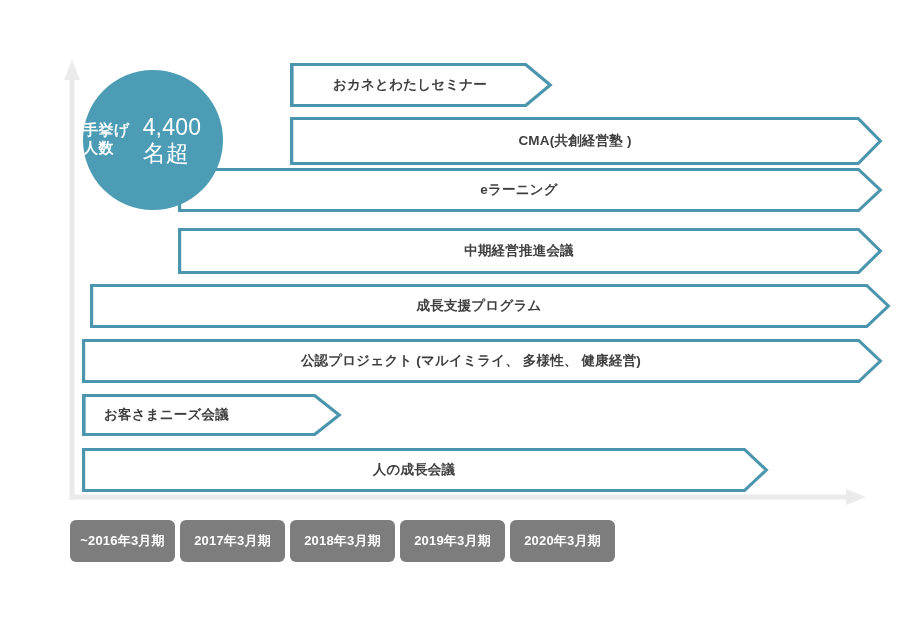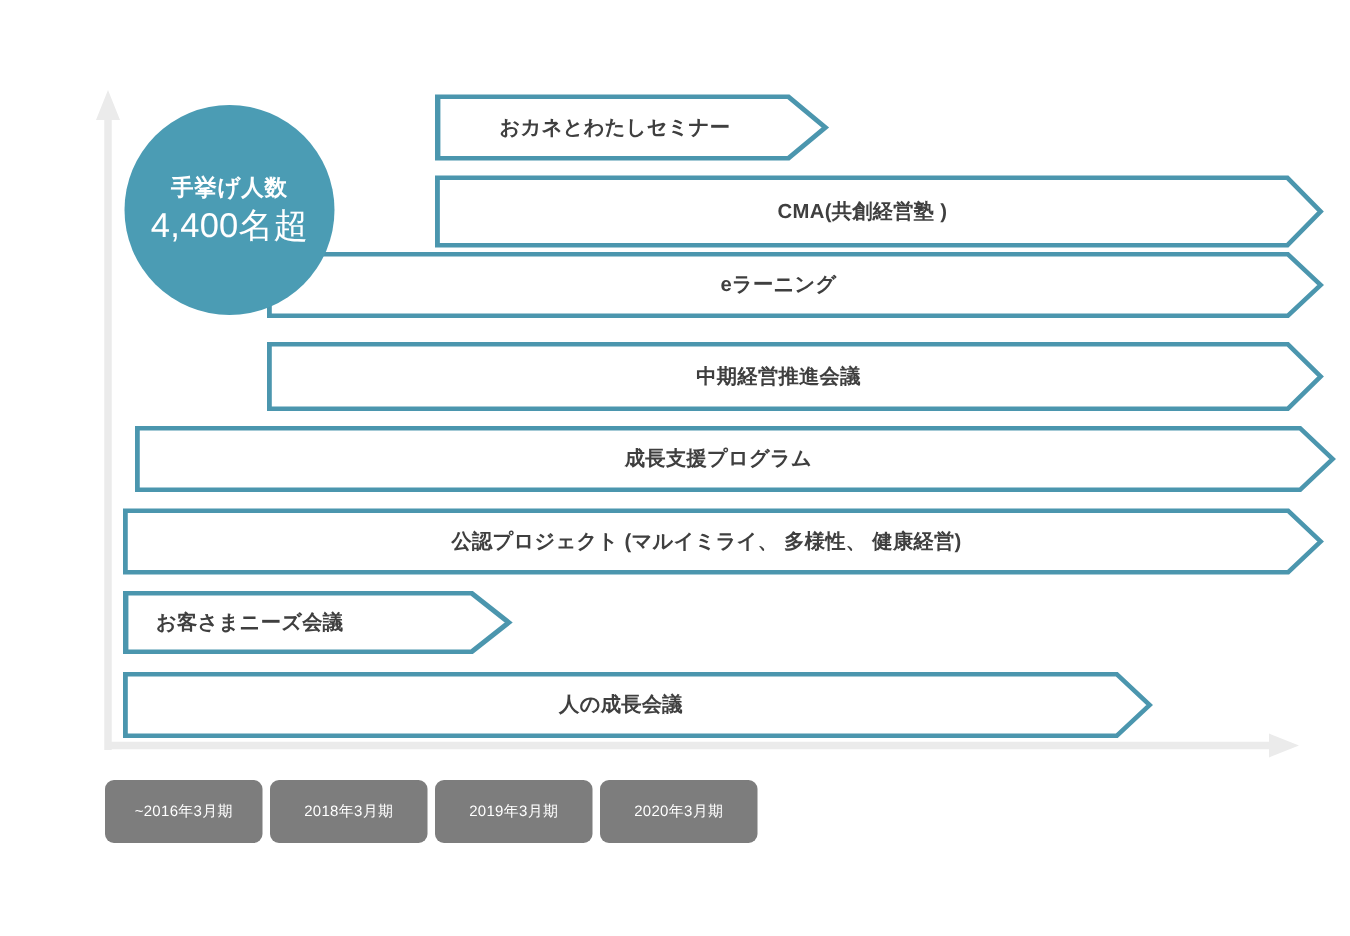--- a/index.html
+++ b/index.html
@@ -35,21 +35,21 @@
   
   .circle-badge {
     position: absolute;
     left: 83px;
     top: 70px;
     width: 140px;
     height: 140px;
     border-radius: 50%;
     background: #4b9cb4;
     display: flex;
-    flex-direction: column;
+    flex-direction: row;
     align-items: center;
     justify-content: center;
     color: #ffffff;
     z-index: 4;
   }
   .circle-badge .cb-top {
     font-size: 15px;
     font-weight: 700;
     letter-spacing: 0.5px;
     line-height: 1.2;
@@ -110,22 +110,22 @@
   }
   .period-chip {
     width: 105px;
     height: 42px;
     border-radius: 6px;
     background: #7d7d7d;
     color: #ffffff;
     display: flex;
     align-items: center;
     justify-content: center;
-    font-size: 10px;
-    font-weight: 400;
+    font-size: 13px;
+    font-weight: 700;
     letter-spacing: 0.2px;
   }
 </style>
 </head>
 <body>
 
 <div id="canvas">
 
   <svg class="axis-svg" viewBox="0 0 900 624" xmlns="http://www.w3.org/2000/svg">
 
@@ -191,18 +191,19 @@
       <div class="bar" style="left: 82px; top: 448px; width: 642px; height: 44px;">
         <svg viewBox="0 0 642 44" preserveAspectRatio="none">
           <polygon points="1.5,1.5 620,1.5 640.5,22 620,42.5 1.5,42.5" fill="#ffffff" stroke="#4b96ae" stroke-width="3" stroke-linejoin="miter"></polygon>
         </svg>
         <div class="bar-label center">人の成長会議</div>
       </div>
     </div>
 
   <div class="timeline" id="timeline">
       <div class="period-chip">~2016年3月期</div>
+      <div class="period-chip">2017年3月期</div>
       <div class="period-chip">2018年3月期</div>
       <div class="period-chip">2019年3月期</div>
       <div class="period-chip">2020年3月期</div>
     </div>
 
 </div>
 
 </body></html>

